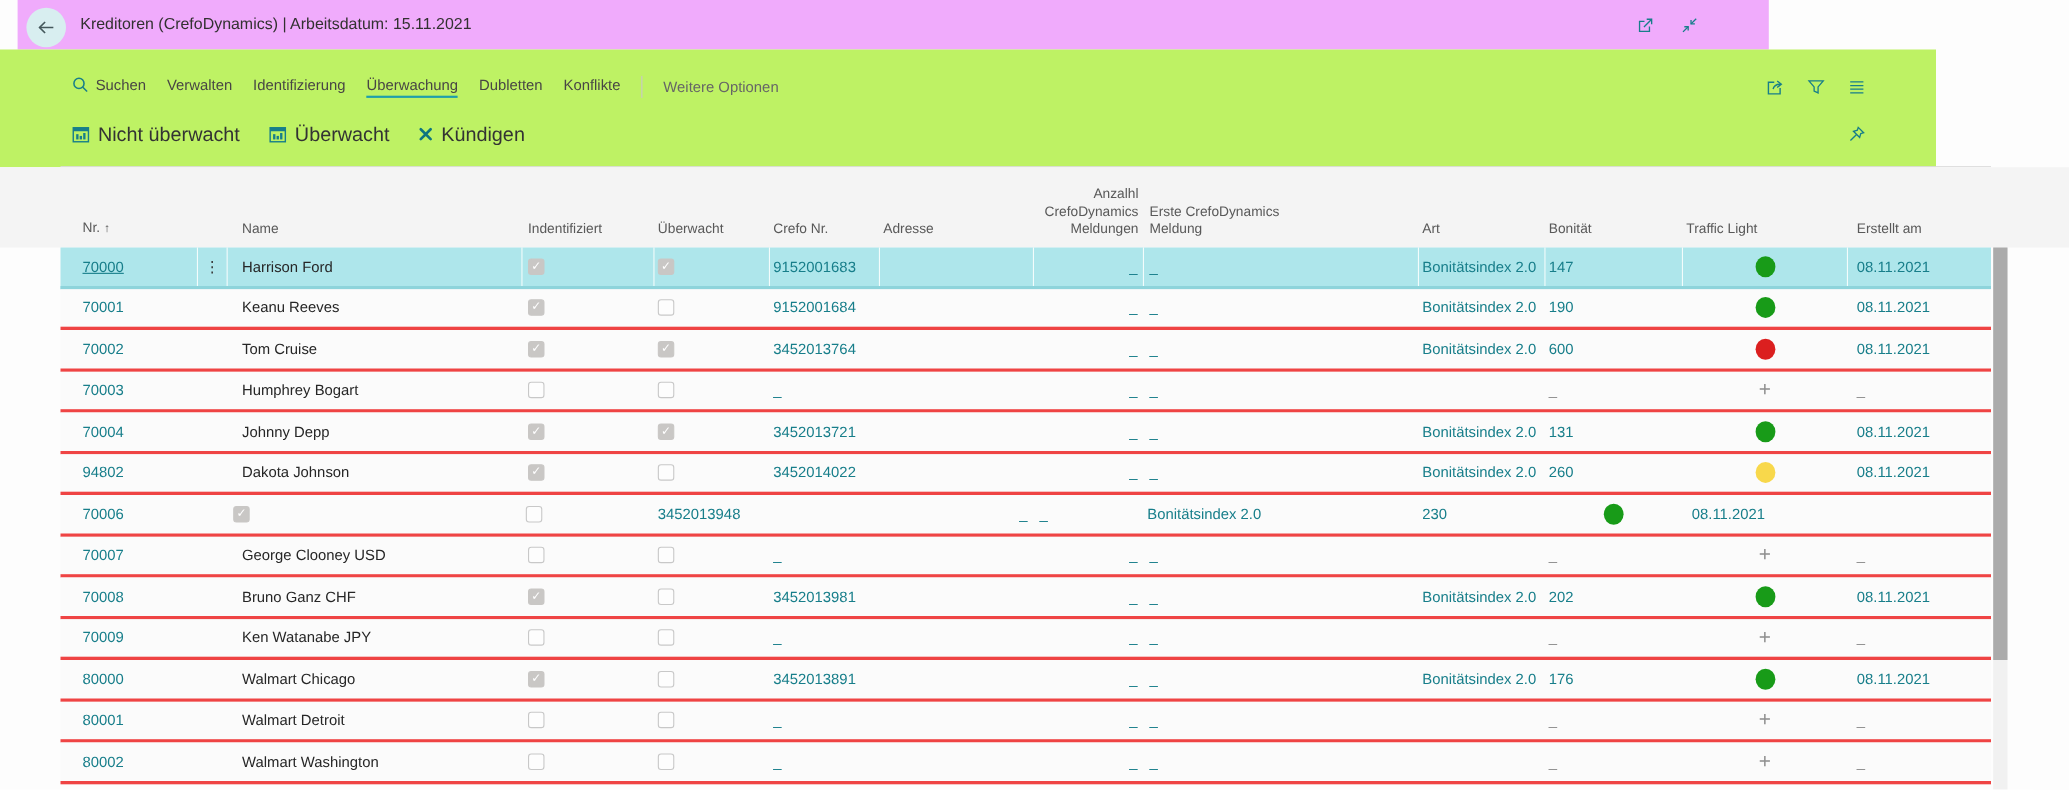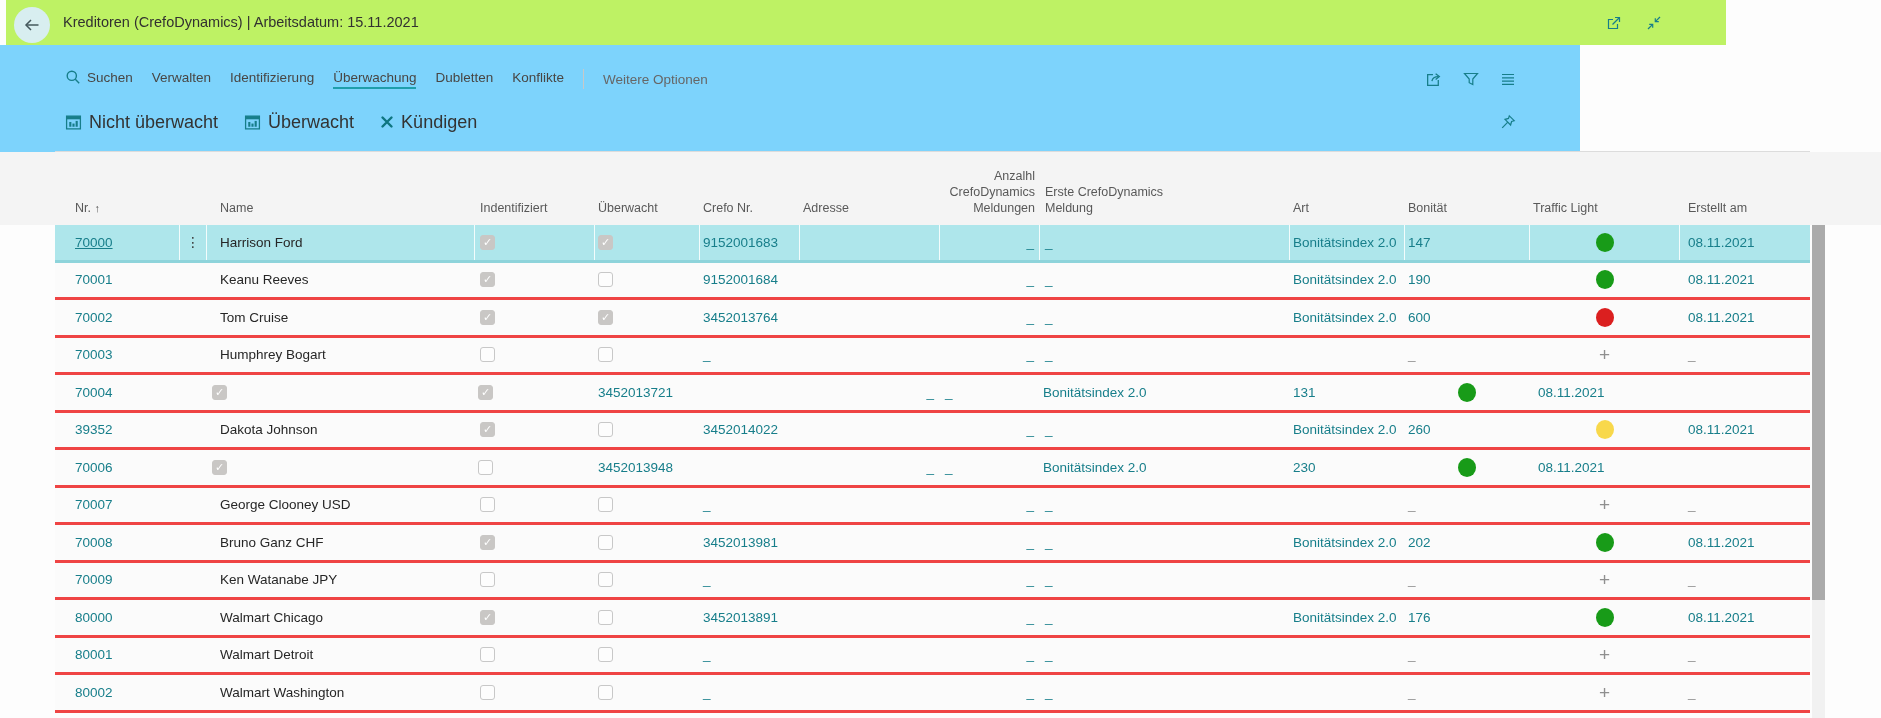--- a/index.html
+++ b/index.html
@@ -4,32 +4,32 @@
 <style>
   * { margin:0; padding:0; box-sizing:border-box; }
   html,body { background:#fff; }
   .page {
     position:relative; width:1881px; height:718px; overflow:hidden;
     font-family:"Liberation Sans","DejaVu Sans",sans-serif;
     background:#FDFDFD; color:#262626;
   }
 
   
-  .topbar { position:absolute; top:0; left:6px; width:1720px; height:45px; background:#bef264; }
+  .topbar { position:absolute; top:0; left:16px; width:1592px; height:45px; background:#f0abfc; }
   .back-circle {
     position:absolute; left:8px; top:7px; width:36px; height:36px; border-radius:50%;
     background:#D8EEF0; display:flex; align-items:center; justify-content:center; cursor:pointer;
   }
   .page-title { position:absolute; left:57px; top:0; height:45px; line-height:45px;
     font-size:14.5px; color:#323130; white-space:nowrap; }
   .topbar-icons { position:absolute; right:64px; top:0; height:45px; display:flex; align-items:center; gap:24px; }
   .icon-btn { display:flex; align-items:center; justify-content:center; cursor:pointer; }
 
   
-  .ribbon { position:absolute; top:45px; left:0; width:1580px; height:107px; background:#7dd3fc; }
+  .ribbon { position:absolute; top:45px; left:0; width:1760px; height:107px; background:#bef264; }
   .menu-row { position:absolute; left:65px; top:19px; height:30px; display:flex; align-items:center; gap:19px; }
   .menu-item { display:flex; align-items:center; gap:6px; font-size:13.5px; color:#484644;
     cursor:pointer; white-space:nowrap; padding-bottom:2px; border-bottom:2px solid transparent; }
   .menu-item.active { border-bottom-color:#1E9EAB;align-items:center; }
   .menu-divider { width:1px; height:20px; background:#C8C8C8; }
   .menu-more { font-size:13.5px; color:#666; cursor:pointer; white-space:nowrap; }
   .ribbon-icons { position:absolute; right:64px; top:19px; height:30px; display:flex; align-items:center; gap:21px; }
   .action-row { position:absolute; left:65px; top:62px; height:30px; display:flex; align-items:center; gap:26px; }
   .action-item { display:flex; align-items:center; gap:7px; font-size:18px; color:#333; cursor:pointer; white-space:nowrap; }
   .pin-wrap { position:absolute; right:64px; top:62px; height:30px; display:flex; align-items:center; }
@@ -323,41 +323,42 @@
           <span class="plus">+</span>
         </div>
     <div class="cell c-created muted">_</div>
   </div>
 
   <div class="row grid">
     <div class="cell c-nr">
           <a href="#">70004</a>
         </div>
     <div class="cell c-dots"></div>
+    <div class="cell c-name">Johnny Depp</div>
     <div class="cell c-chk1">
           <span class="checkbox cb-id checked"></span>
         </div>
     <div class="cell">
           <span class="checkbox cb-mon checked"></span>
         </div>
     <div class="cell c-crefo teal">3452013721</div>
     <div class="cell c-addr"></div>
     <div class="cell c-count teal">_</div>
     <div class="cell c-first teal">_</div>
     <div class="cell c-art teal">Bonitätsindex 2.0</div>
     <div class="cell c-bon teal">131</div>
     <div class="cell c-traffic">
           <span class="dot" style="background: rgb(24, 155, 24);"></span>
         </div>
     <div class="cell c-created teal">08.11.2021</div>
   </div>
 
   <div class="row grid">
     <div class="cell c-nr">
-          <a href="#">39352</a>
+          <a href="#">94802</a>
         </div>
     <div class="cell c-dots"></div>
     <div class="cell c-name">Dakota Johnson</div>
     <div class="cell c-chk1">
           <span class="checkbox cb-id checked"></span>
         </div>
     <div class="cell">
           <span class="checkbox cb-mon unchecked"></span>
         </div>
     <div class="cell c-crefo teal">3452014022</div>

